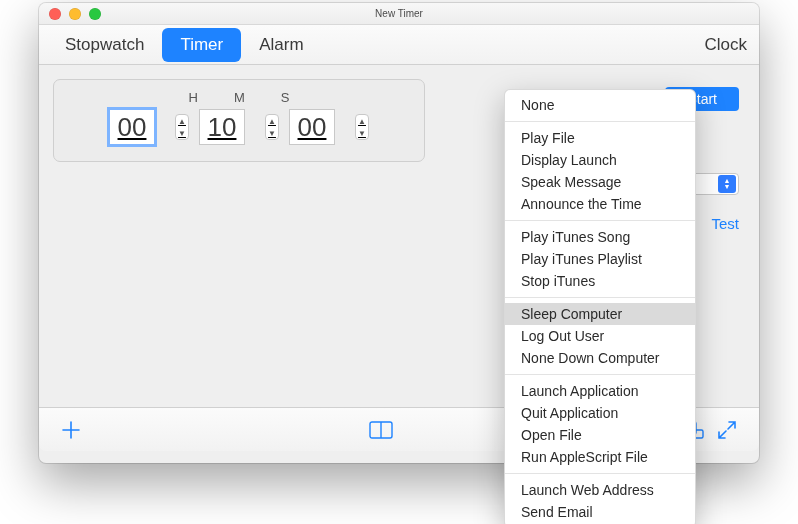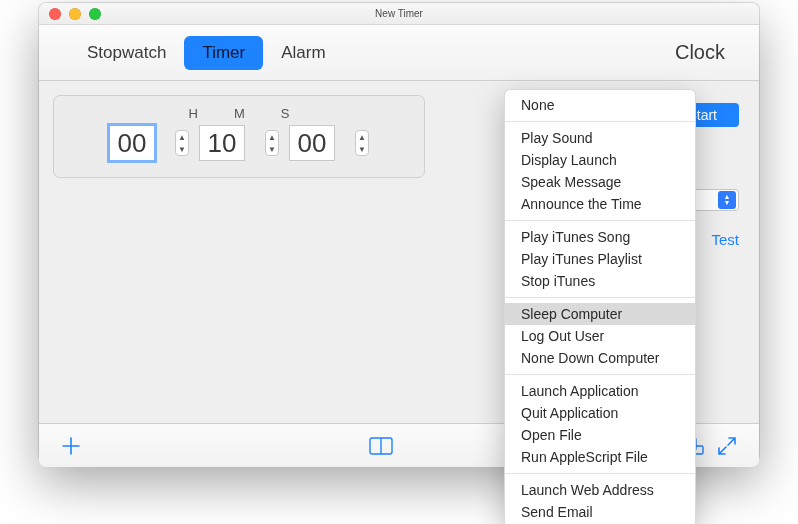--- a/index.html
+++ b/index.html
@@ -17,45 +17,45 @@
     border-top-left-radius: 7px; border-top-right-radius: 7px;
   }
   .traffic { display:flex; gap:8px; padding-left:10px; }
   .tl-dot { width:12px; height:12px; border-radius:50%; }
   .dot-close { background:#ff5f57; box-shadow: inset 0 0 0 .5px rgba(0,0,0,.15);}
   .dot-min   { background:#febc2e; box-shadow: inset 0 0 0 .5px rgba(0,0,0,.15);}
   .dot-max   { background:#28c840; box-shadow: inset 0 0 0 .5px rgba(0,0,0,.15);}
   .win-title { position:absolute; left:0; right:0; text-align:center; font-size:10px; color:#4b4b4b; }
 
   .toolbar {
-    height: 56px; display:flex; align-items:center;
+    height: 40px; display:flex; align-items:center;
     background: linear-gradient(#fbfbfb,#f2f2f2);
     border-bottom:1px solid #d0d0d0;
-    padding: 0 30px;
+    padding: 0 8px;
   }
   .seg { display:flex; gap:0; align-items:center; }
   .seg-item {
     font-size:17px; color:#3a3a3a; padding:7px 18px; border-radius:6px;
     cursor:default;
   }
-  .seg-item.active { background:#1e83ff; color:#0f172a; }
+  .seg-item.active { background:#1e83ff; color:#ffffff; }
   .toolbar .spacer { flex:1; }
-  .clock-lbl { font-size:20px; color:#3a3a3a; padding:7px 4px; }
+  .clock-lbl { font-size:17px; color:#3a3a3a; padding:7px 4px; }
 
   .body { position:relative; height: calc(100% - 22px - 52px - 44px); }
   .left-pane { position:absolute; left:0; top:0; bottom:0; width:400px; padding:14px; }
   .right-pane { position:absolute; right:0; top:0; bottom:0; width:320px; padding:14px 20px 14px 10px; }
 
   .time-card {
     border:1px solid #cfcfcf; border-radius:7px; background:#ececec;
     padding:10px 12px 16px 12px;
   }
   .hms-row { display:flex; justify-content:center; gap:36px; font-size:13px; color:#555; margin-bottom:4px;}
   .hms-inputs { display:flex; justify-content:center; gap:10px; align-items:center; }
-  .numwrap { display:flex; align-items:center; gap:20px; }
+  .numwrap { display:flex; align-items:center; gap:20px;text-decoration:underline; }
   .numfield {
     width:46px; height:36px; background:#fff; border:1px solid #c8c8c8;
     font-size:26px; color:#3a3a3a; text-align:center; line-height:34px;
     font-variant-numeric: tabular-nums;
   }
   .numfield.focus { outline:3px solid #7db4ff; outline-offset:-1px; }
   .stepper { width:14px; height:26px; border:1px solid #c8c8c8; border-radius:4px; background:#fff; display:flex; flex-direction:column; }
   .stepper .up, .stepper .dn { flex:1; font-size:8px; color:#555; display:flex; align-items:center; justify-content:center; }
 
   .start-btn {
@@ -190,21 +190,21 @@
     <div class="ficon">
       <svg width="20" height="20" viewBox="0 0 20 20">
           <path d="M12 2h6v6M8 18H2v-6M18 2l-7 7M2 18l7-7" fill="none" stroke="#1e83ff" stroke-width="1.6" stroke-linecap="round"></path>
         </svg>
     </div>
   </div>
 
   <div class="menu" id="action-menu">
       <div class="mi">None</div>
       <hr>
-      <div class="mi">Play Sound</div>
+      <div class="mi">Play File</div>
       <div class="mi">Display Launch</div>
       <div class="mi">Speak Message</div>
       <div class="mi">Announce the Time</div>
       <hr>
       <div class="mi">Play iTunes Song</div>
       <div class="mi">Play iTunes Playlist</div>
       <div class="mi">Stop iTunes</div>
       <hr>
       <div class="mi sel">Sleep Computer</div>
       <div class="mi">Log Out User</div>

